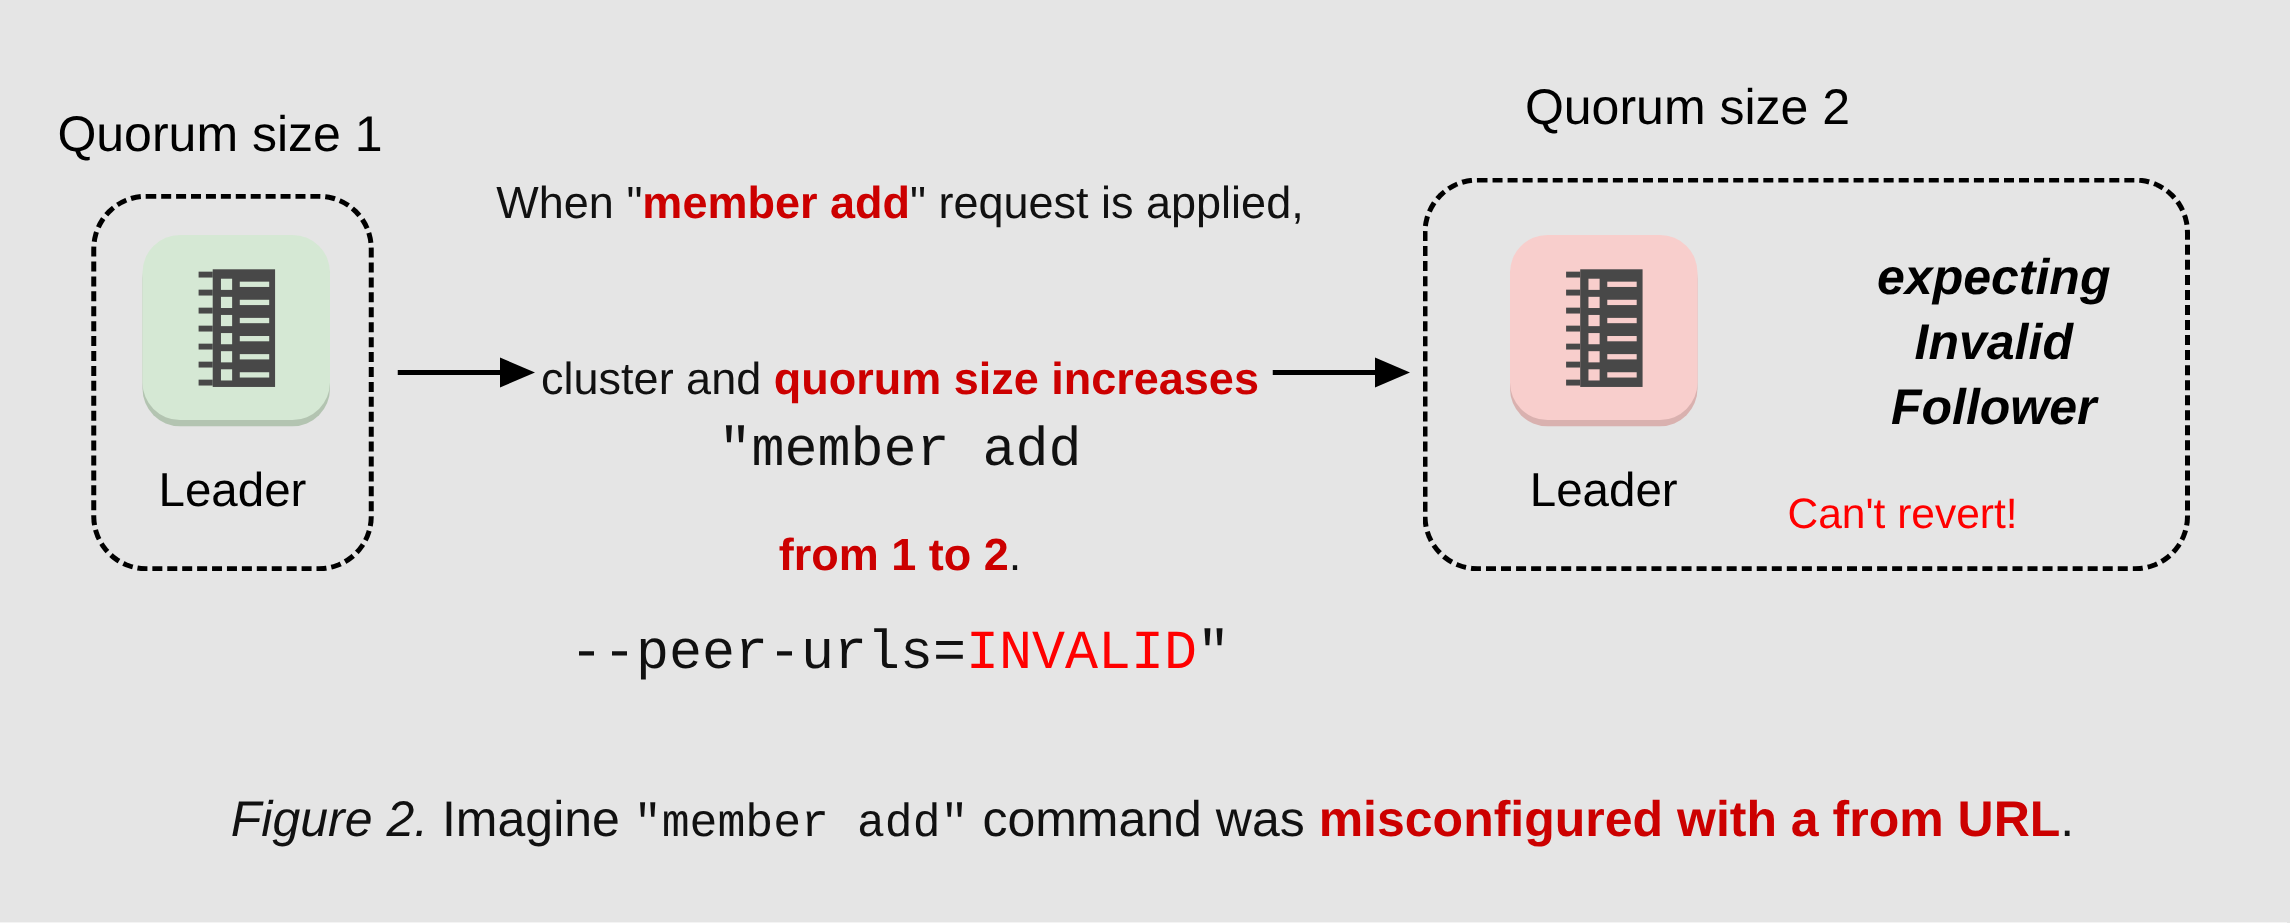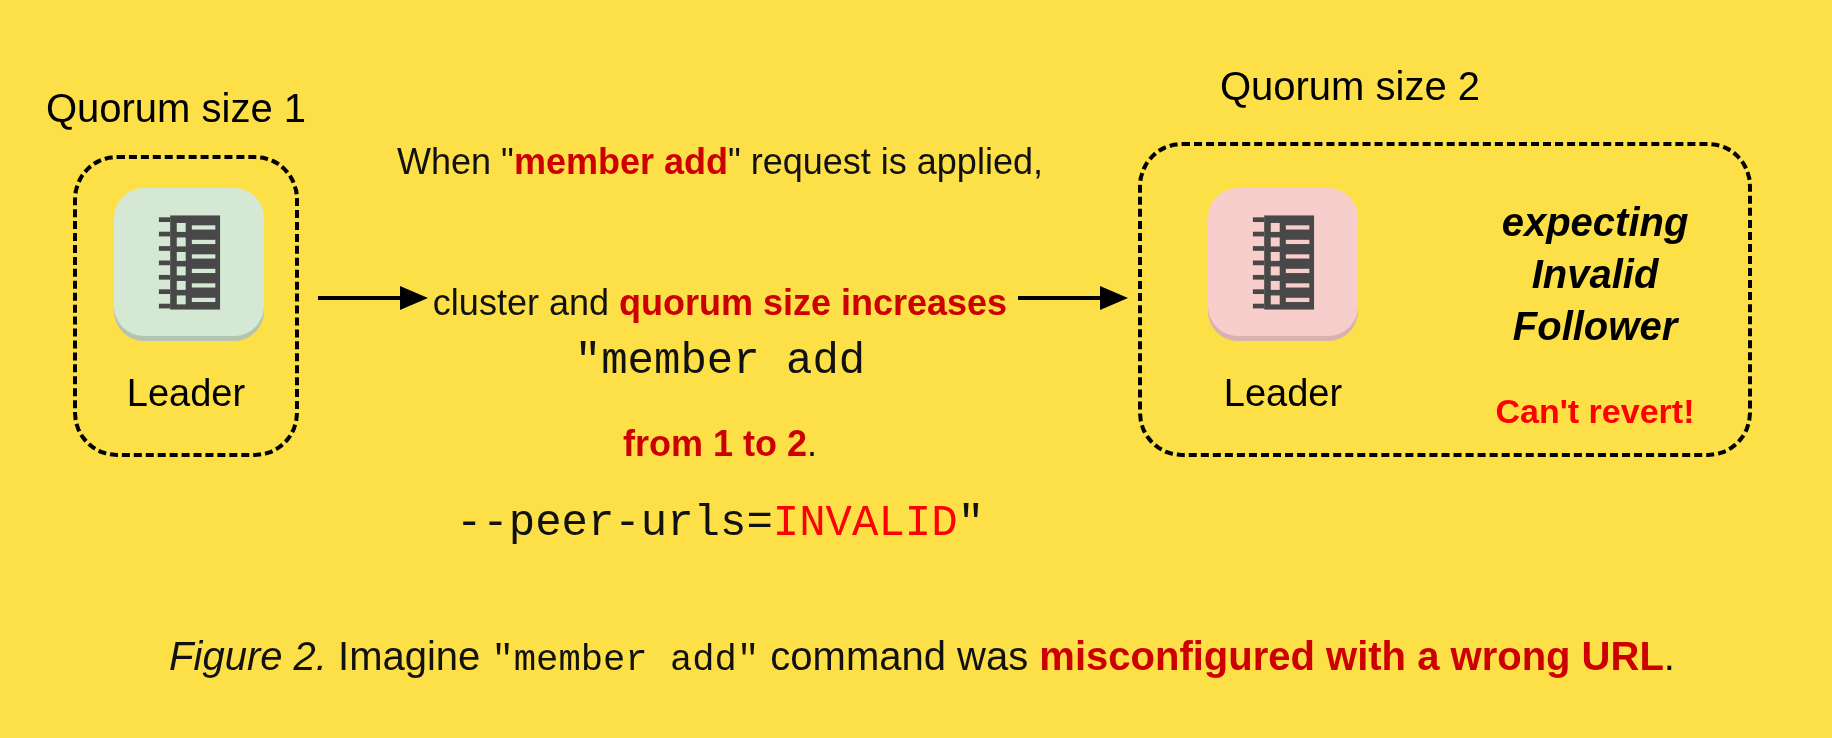--- a/index.html
+++ b/index.html
@@ -1,20 +1,20 @@
 <!DOCTYPE html>
 <html><head>
 <meta charset="utf-8">
 <style>
   html, body { margin: 0; padding: 0; background: #ffffff; }
   .canvas {
     position: relative;
     width: 1832px;
     height: 738px;
-    background: #fde047;
+    background: #e5e5e5;
     font-family: "Liberation Sans", sans-serif;
     color: #111111;
     overflow: hidden;
   }
   .abs { position: absolute; }
 
   .group-title {
     font-size: 40px;
     text-align: center;
     color: #000000;
@@ -70,23 +70,22 @@
   .expect {
     font-style: italic;
     font-size: 40px;
     line-height: 52px;
     text-align: center;
     color: #000000;
   }
 
   .warning {
     font-size: 34px;
-    font-weight: bold;
+    font-weight: normal;
     color: #ff0000;
-    text-align: center;
     white-space: nowrap;
   }
 
   .caption {
     font-size: 40px;
     line-height: 56px;
     text-align: center;
     color: #111111;
     white-space: pre-wrap;
   }
@@ -194,18 +193,18 @@
 
   <div class="abs expect" style="left:1440px; top:196px; width:310px;font-weight:bold;">
     <div>expecting</div>
     <div>Invalid</div>
     <div>Follower</div>
   </div>
 
   <div class="abs warning" style="left:1430px; top:392px; width:330px;">Can't revert!</div>
 
   <div class="abs caption" style="left:20px; top:516px; width:1792px;">
-    <div><span class="fig-label">Figure 2.</span><span> Imagine </span><span class="mono">"member add"</span><span> command was </span><span class="em-red">misconfigured with a wrong URL</span><span>.</span></div>
+    <div><span class="fig-label">Figure 2.</span><span> Imagine </span><span class="mono">"member add"</span><span> command was </span><span class="em-red">misconfigured with a from URL</span><span>.</span></div>
     
     
   </div>
 
 </div>
 
 </body></html>

